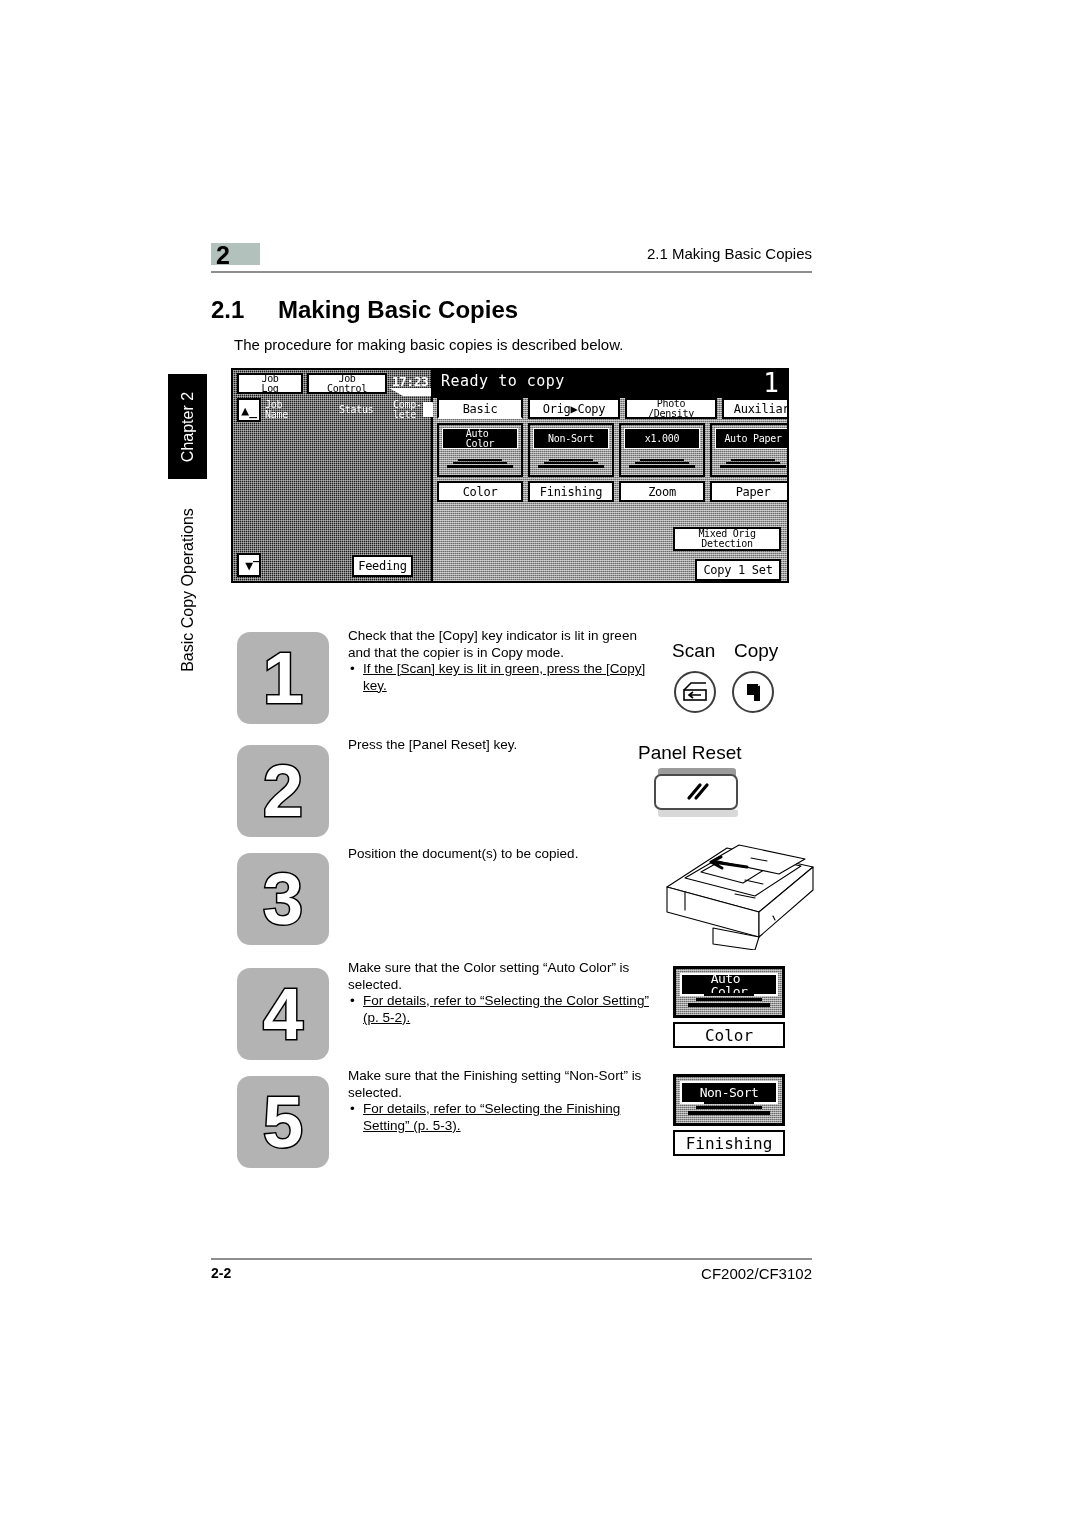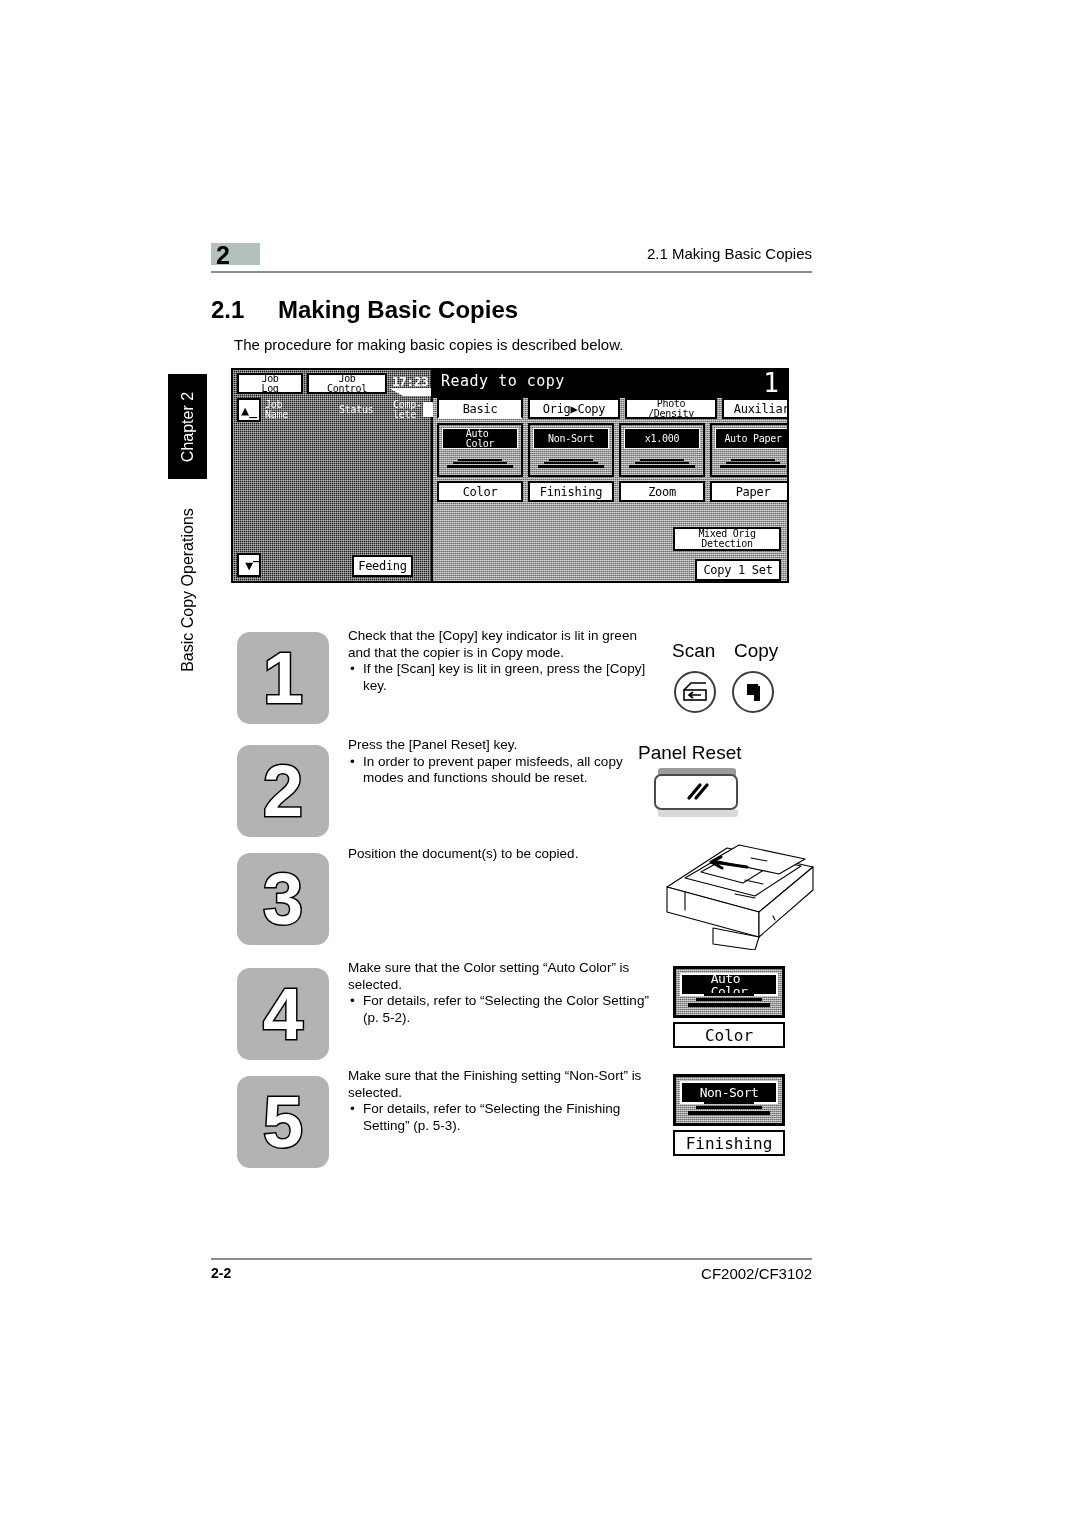--- a/index.html
+++ b/index.html
@@ -281,20 +281,21 @@
     left: 348px;
     width: 302px;
     font-size: 13.5px;
     line-height: 16.5px;
   }
   .step-text .lead { margin: 0; }
   .step-text ul { margin: 0; padding: 0; list-style: none; }
   .step-text li {
     position: relative;
     padding-left: 15px;
+    text-decoration: underline;
   }
   .step-text li::before {
     content: "\2022";
     position: absolute;
     left: 2px;
     top: 0;
   }
 
   
   .illus { position: absolute; }
@@ -479,23 +480,20 @@
 <div class="step-text" style="top:628px">
   <p class="lead">Check that the [Copy] key indicator is lit in green and that the copier is in Copy mode.</p>
   <ul>
     <li>If the [Scan] key is lit in green, press the [Copy] key.</li>
   </ul>
 </div>
 
 <div class="step-num" style="top:745px">2</div>
 <div class="step-text" style="top:737px">
   <p class="lead">Press the [Panel Reset] key.</p>
-  <ul>
-    <li>In order to prevent paper misfeeds, all copy modes and functions should be reset.</li>
-  </ul>
 </div>
 
 <div class="step-num" style="top:853px">3</div>
 <div class="step-text" style="top:846px">
   <p class="lead">Position the document(s) to be copied.</p>
 </div>
 
 <div class="step-num" style="top:968px">4</div>
 <div class="step-text" style="top:960px">
   <p class="lead">Make sure that the Color setting “Auto Color” is selected.</p>

